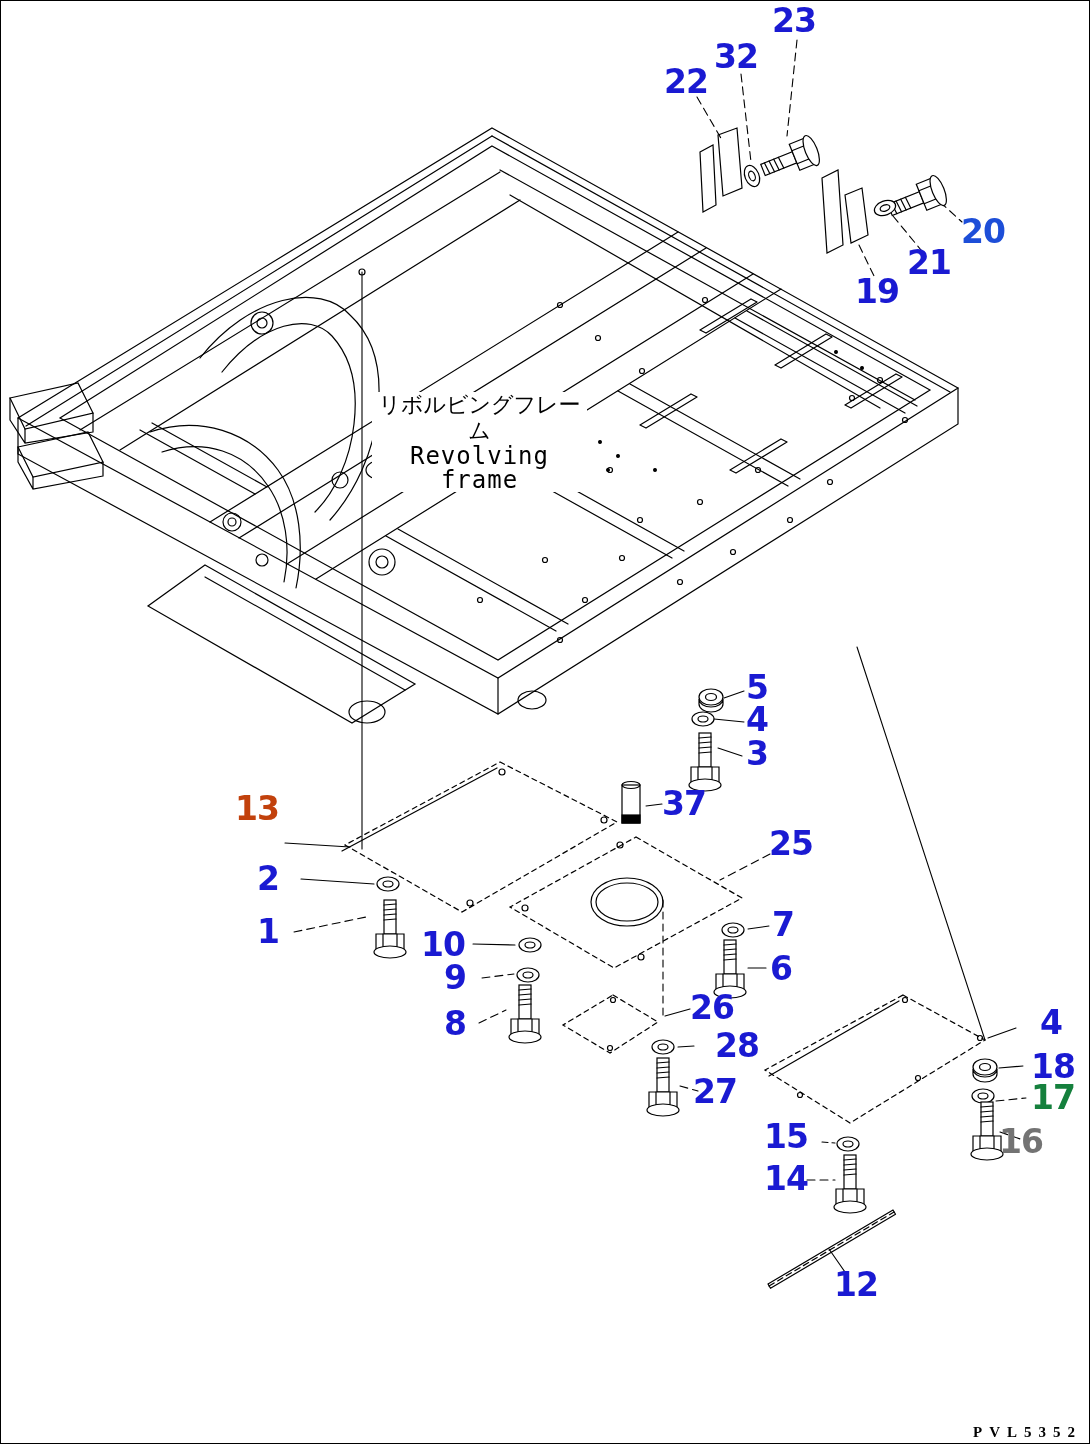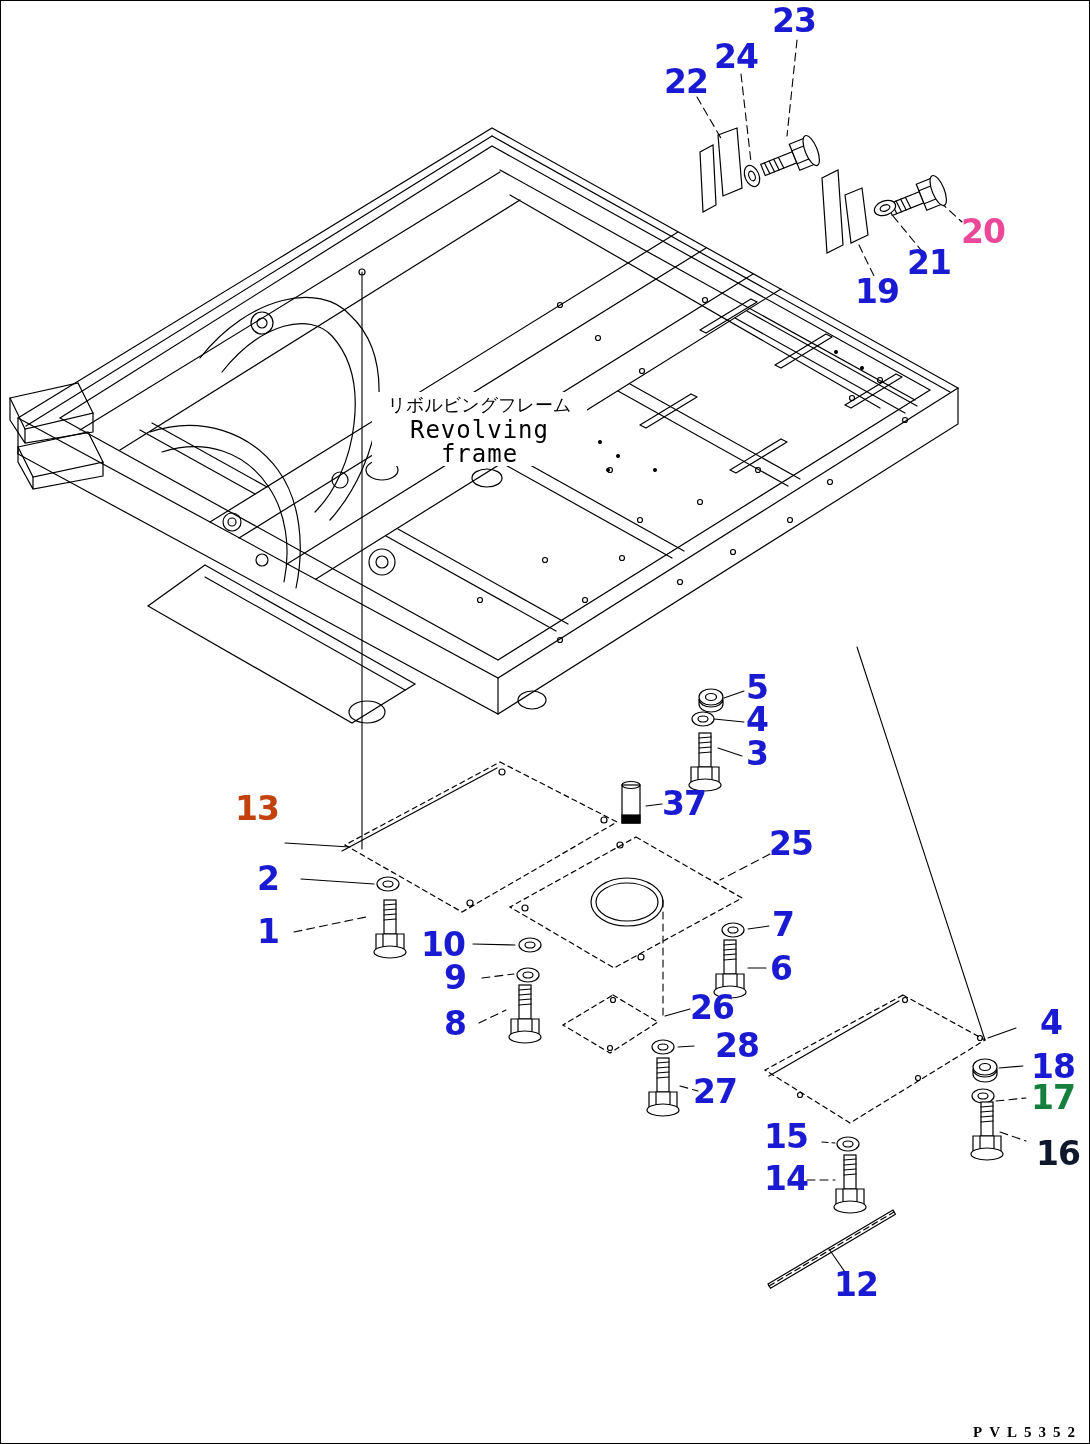--- a/index.html
+++ b/index.html
@@ -12,21 +12,21 @@
   .callout{
     position:absolute;transform:translate(-50%,-50%);
     font-family:"DejaVu Sans",sans-serif;font-weight:bold;font-size:33px;
     letter-spacing:-1px;line-height:1;z-index:20;white-space:nowrap;
   }
   #figure-caption{
     position:absolute;left:372px;top:392px;width:215px;z-index:10;
     background:#fff;text-align:center;color:#000;
     font-family:"DejaVu Sans Mono","DejaVu Sans",monospace;
   }
-  #caption-jp{font-size:18px;line-height:26px;letter-spacing:0px;}
+  #caption-jp{font-size:22px;line-height:26px;letter-spacing:0px;}
   #caption-en{font-size:24px;line-height:24px;letter-spacing:1px;}
   #drawing-number{
     position:absolute;right:8px;bottom:3px;z-index:20;color:#000;
     font-family:Liberation Serif, serif;font-weight:bold;
     font-size:15px;letter-spacing:7px;
   }
 </style>
 </head>
 <body>
 
@@ -271,28 +271,28 @@
       <div class="callout" style="left: 781px; top: 968px; color: rgb(26, 26, 210);">6</div>
       <div class="callout" style="left: 783px; top: 924px; color: rgb(26, 26, 210);">7</div>
       <div class="callout" style="left: 455px; top: 1023px; color: rgb(26, 26, 210);">8</div>
       <div class="callout" style="left: 455px; top: 977px; color: rgb(26, 26, 210);">9</div>
       <div class="callout" style="left: 443px; top: 944px; color: rgb(26, 26, 210);">10</div>
       <div class="callout" style="left: 1051px; top: 1022px; color: rgb(26, 26, 210);">4</div>
       <div class="callout" style="left: 856px; top: 1284px; color: rgb(26, 26, 210);">12</div>
       <div class="callout" style="left: 257px; top: 808px; color: #c2410c;">13</div>
       <div class="callout" style="left: 786px; top: 1178px; color: rgb(26, 26, 210);">14</div>
       <div class="callout" style="left: 786px; top: 1136px; color: rgb(26, 26, 210);">15</div>
-      <div class="callout" style="left: 1058px; top: 1141px; color: #0f172a; margin-top: 12px;">16</div>
+      <div class="callout" style="left: 1021px; top: 1141px; color: #737373;">16</div>
       <div class="callout" style="left: 1053px; top: 1097px; color: #15803d;">17</div>
       <div class="callout" style="left: 1053px; top: 1066px; color: rgb(26, 26, 210);">18</div>
       <div class="callout" style="left: 877px; top: 291px; color: rgb(26, 26, 210);">19</div>
-      <div class="callout" style="left: 983px; top: 231px; color: #ec4899;">20</div>
+      <div class="callout" style="left: 983px; top: 231px; color: #1d4ed8;">20</div>
       <div class="callout" style="left: 929px; top: 262px; color: rgb(26, 26, 210);">21</div>
       <div class="callout" style="left: 686px; top: 81px; color: rgb(26, 26, 210);">22</div>
       <div class="callout" style="left: 794px; top: 20px; color: rgb(26, 26, 210);">23</div>
-      <div class="callout" style="left: 736px; top: 56px; color: rgb(26, 26, 210);">24</div>
+      <div class="callout" style="left: 736px; top: 56px; color: rgb(26, 26, 210);">32</div>
       <div class="callout" style="left: 791px; top: 843px; color: rgb(26, 26, 210);">25</div>
       <div class="callout" style="left: 712px; top: 1007px; color: rgb(26, 26, 210);">26</div>
       <div class="callout" style="left: 715px; top: 1091px; color: rgb(26, 26, 210);">27</div>
       <div class="callout" style="left: 713px; top: 1045px; color: rgb(26, 26, 210); margin-left: 24px;">28</div>
       <div class="callout" style="left: 684px; top: 803px; color: rgb(26, 26, 210);">37</div>
     </div>
 </div>
 
 </body></html>

